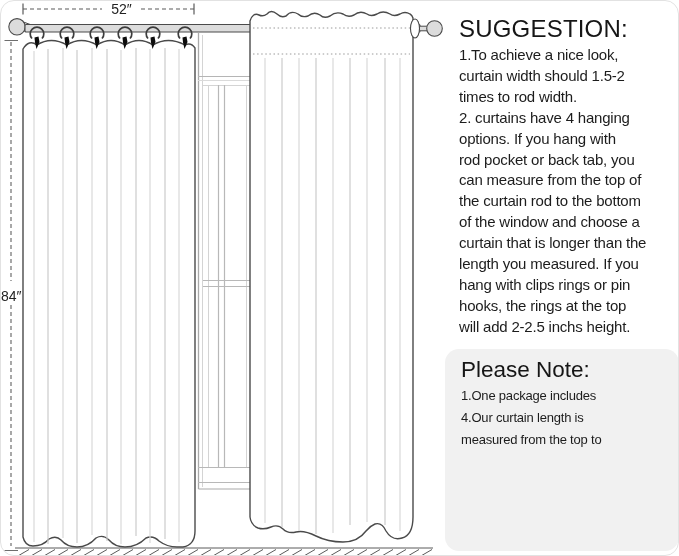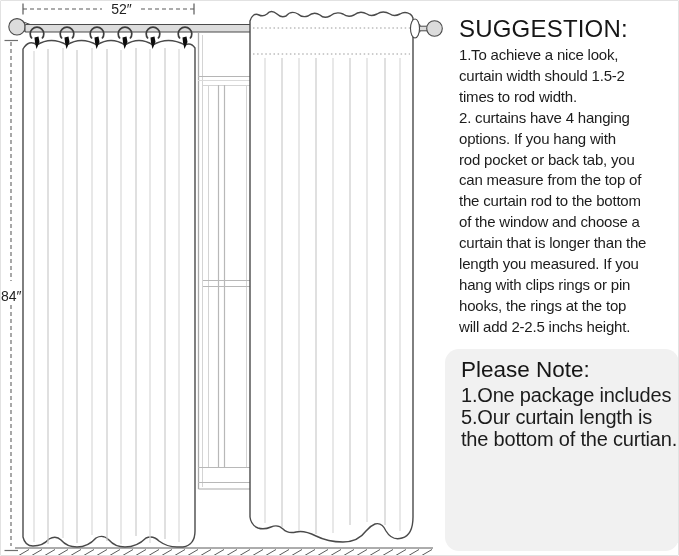--- a/index.html
+++ b/index.html
@@ -1,33 +1,33 @@
 <!DOCTYPE html>
 <html><head>
 <meta charset="utf-8">
 <style>
   html,body{margin:0;padding:0;background:#fff;}
   .canvas{
     position:relative;width:679px;height:556px;background:#ffffff;
-    border:1px solid #e2e2e2;border-radius:1px;overflow:hidden;
+    border:1px solid #e2e2e2;border-radius:14px;overflow:hidden;
     box-sizing:border-box;
     font-family:"Liberation Sans",sans-serif;color:#1a1a1a;text-decoration:underline;
   }
   .fig{position:absolute;left:0;top:0;}
   .svg-label{font-family:"Liberation Sans",sans-serif;font-size:14px;fill:#222;}
   .col-right{position:absolute;left:458px;top:14px;width:222px;}
   .s-title{font-size:24px;line-height:27px;letter-spacing:.2px;margin-bottom:3px;color:#161616;}
   .s-line{font-size:15px;line-height:20.9px;letter-spacing:-.2px;white-space:nowrap;color:#1c1c1c;}
   .note-box{
     position:absolute;left:444px;top:348px;width:234px;height:202px;
     background:#f1f1f1;border-radius:14px;box-sizing:border-box;
     padding:7px 0 0 16px;
   }
   .n-title{font-size:22.5px;line-height:27px;margin-bottom:2px;color:#161616;}
-  .n-line{font-size:20px;line-height:21.8px;letter-spacing:-.2px;white-space:nowrap;color:#1c1c1c;}
+  .n-line{font-size:13px;line-height:21.8px;letter-spacing:-.2px;white-space:nowrap;color:#1c1c1c;}
 </style>
 </head>
 <body>
 
 <div class="canvas">
 
   <svg class="fig" width="450" height="556" viewBox="0 0 450 556">
 
     <g fill="none">
       <path d="M197.5,32 V488" stroke="#a9a9a9" stroke-width="1.3"></path>
@@ -151,17 +151,17 @@
     <div class="s-line">curtain that is longer than the</div>
     <div class="s-line">length you measured. If you</div>
     <div class="s-line">hang with clips rings or pin</div>
     <div class="s-line">hooks, the rings at the top</div>
     <div class="s-line">will add 2-2.5 inchs height.</div>
   </div>
 
   <div class="note-box">
     <div class="n-title">Please Note:</div>
     <div class="n-line">1.One package includes</div>
-    <div class="n-line">5.Our curtain length is</div>
-    <div class="n-line">the bottom of the curtian.</div>
+    <div class="n-line">4.Our curtain length is</div>
+    <div class="n-line">measured from the top to</div>
   </div>
 
 </div>
 
 </body></html>

